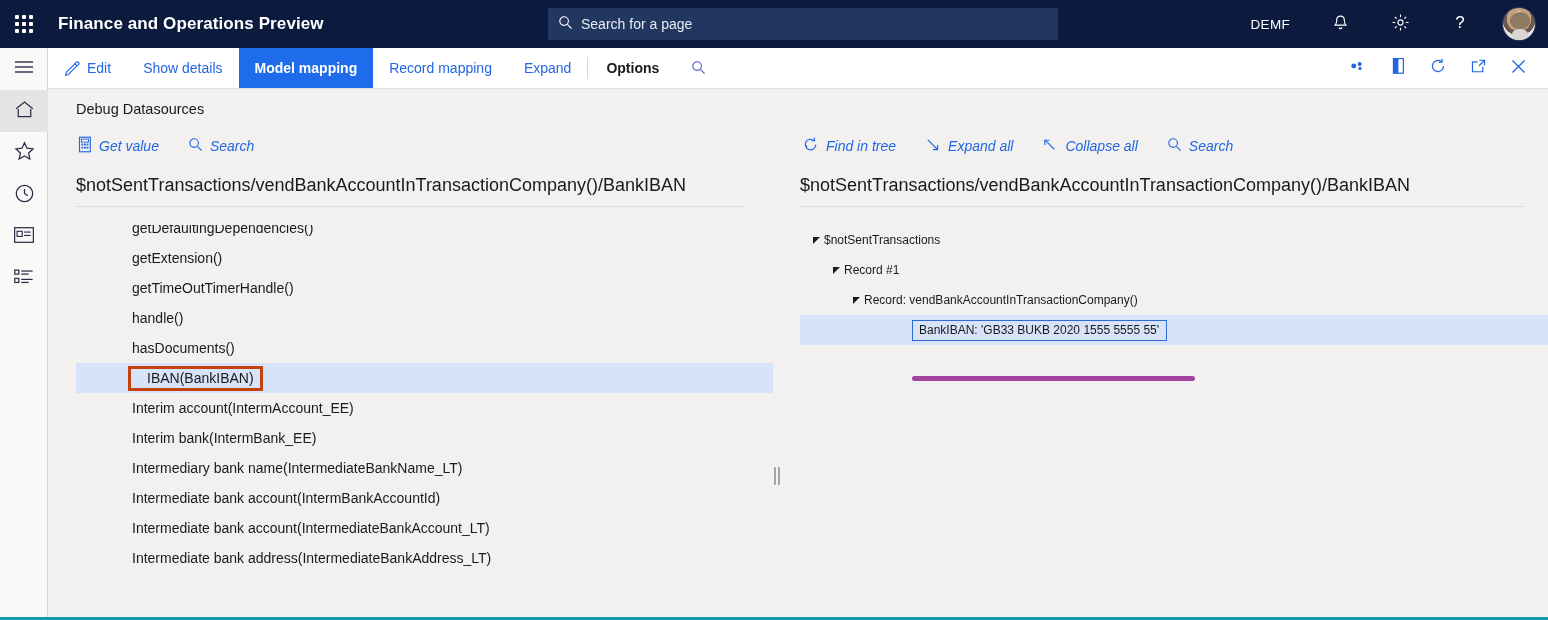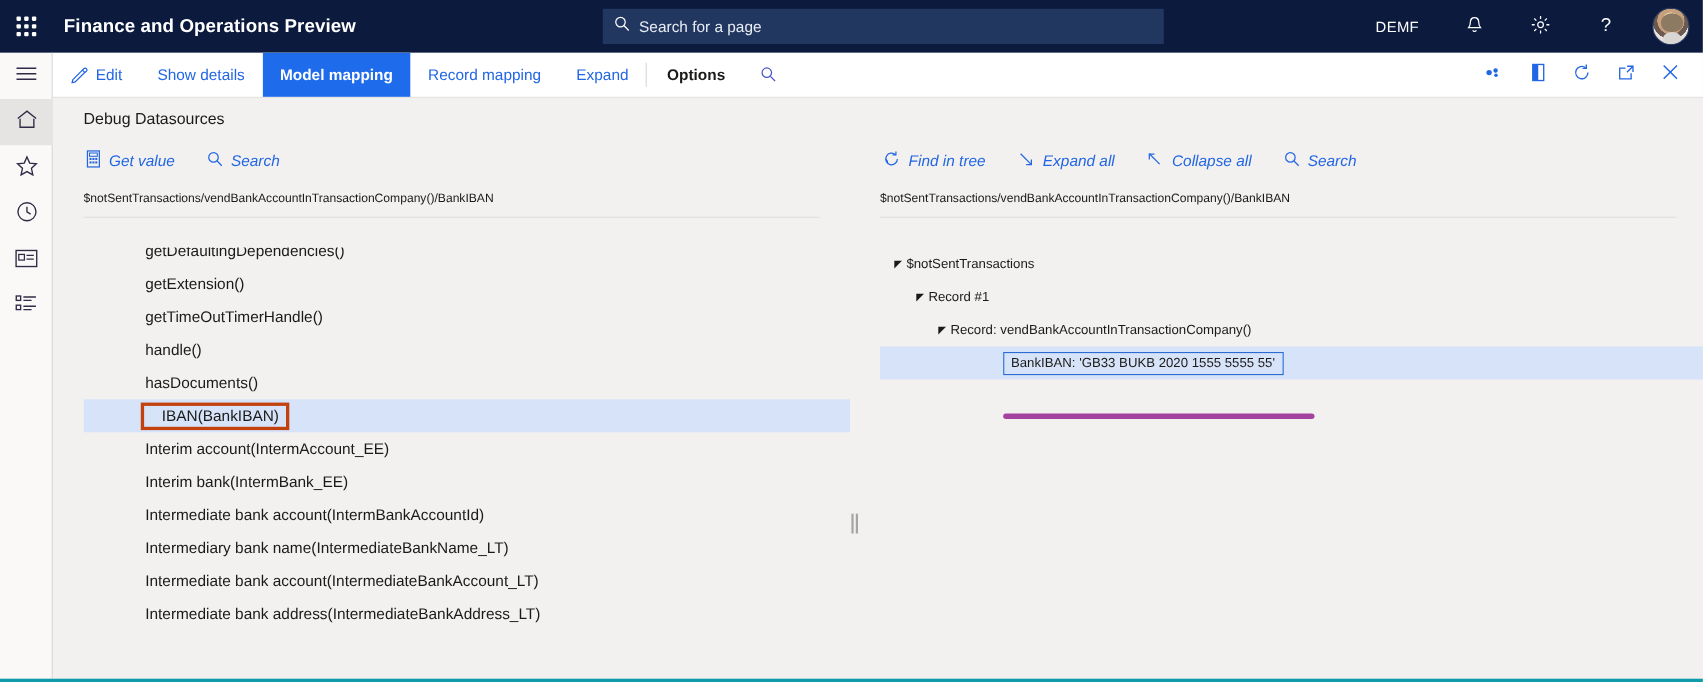--- a/index.html
+++ b/index.html
@@ -112,21 +112,21 @@
   .ptools { display: flex; align-items: center; height: 34px; padding-left: 28px; gap: 0; font-style: italic; }
   .panel-right .ptools { padding-left: 12px; }
   .ptool {
     display: flex; align-items: center; gap: 7px; color: #2266e3; font-size: 14px;
     padding: 3px 13px 3px 2px; margin-right: 14px; cursor: pointer; white-space: nowrap;
   }
 
   .pathbar {
     margin: 12px 28px 0 28px; padding-bottom: 10px;
     border-bottom: 1px solid #dedcda;
-    font-size: 11px; color: #1b1a19; white-space: nowrap; overflow: hidden;
+    font-size: 18px; color: #1b1a19; white-space: nowrap; overflow: hidden;
   }
   .panel-right .pathbar { margin-left: 12px; margin-right: 24px; }
 
   
   .listwrap {
     position: absolute; left: 28px; right: 0px; top: 96px; bottom: 0;
     overflow: hidden;
   }
   .list-clip { position: absolute; left: 0; top: -12px; right: 0; bottom: 0; }
   .lrow {
@@ -412,22 +412,22 @@
         <div class="lrow">getDefaultingDependencies()</div>
         <div class="lrow">getExtension()</div>
         <div class="lrow">getTimeOutTimerHandle()</div>
         <div class="lrow">handle()</div>
         <div class="lrow">hasDocuments()</div>
         <div class="lrow sel">
           <span class="boxed">IBAN(BankIBAN)</span>
         </div>
         <div class="lrow">Interim account(IntermAccount_EE)</div>
         <div class="lrow">Interim bank(IntermBank_EE)</div>
+        <div class="lrow">Intermediary bank name(IntermediateBankName_LT)</div>
         <div class="lrow">Intermediate bank account(IntermBankAccountId)</div>
-        <div class="lrow">Intermediary bank name(IntermediateBankName_LT)</div>
         <div class="lrow">Intermediate bank account(IntermediateBankAccount_LT)</div>
         <div class="lrow">Intermediate bank address(IntermediateBankAddress_LT)</div>
       </div>
     </div>
 
     <div class="splitter">
         <i></i>
         <i></i>
       </div>
   </div>

